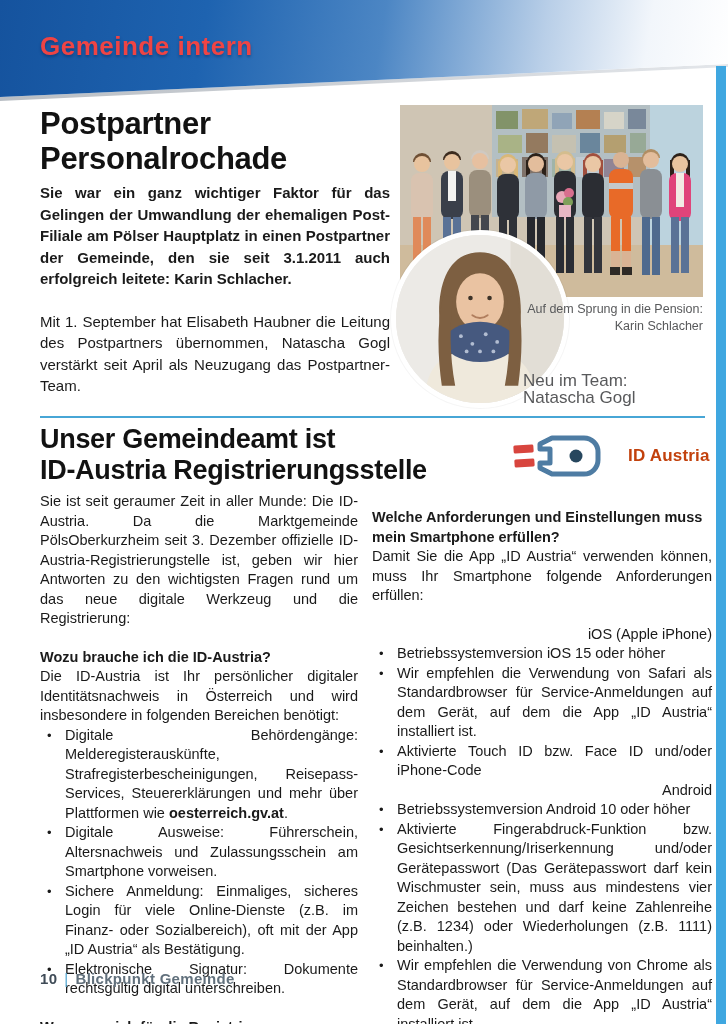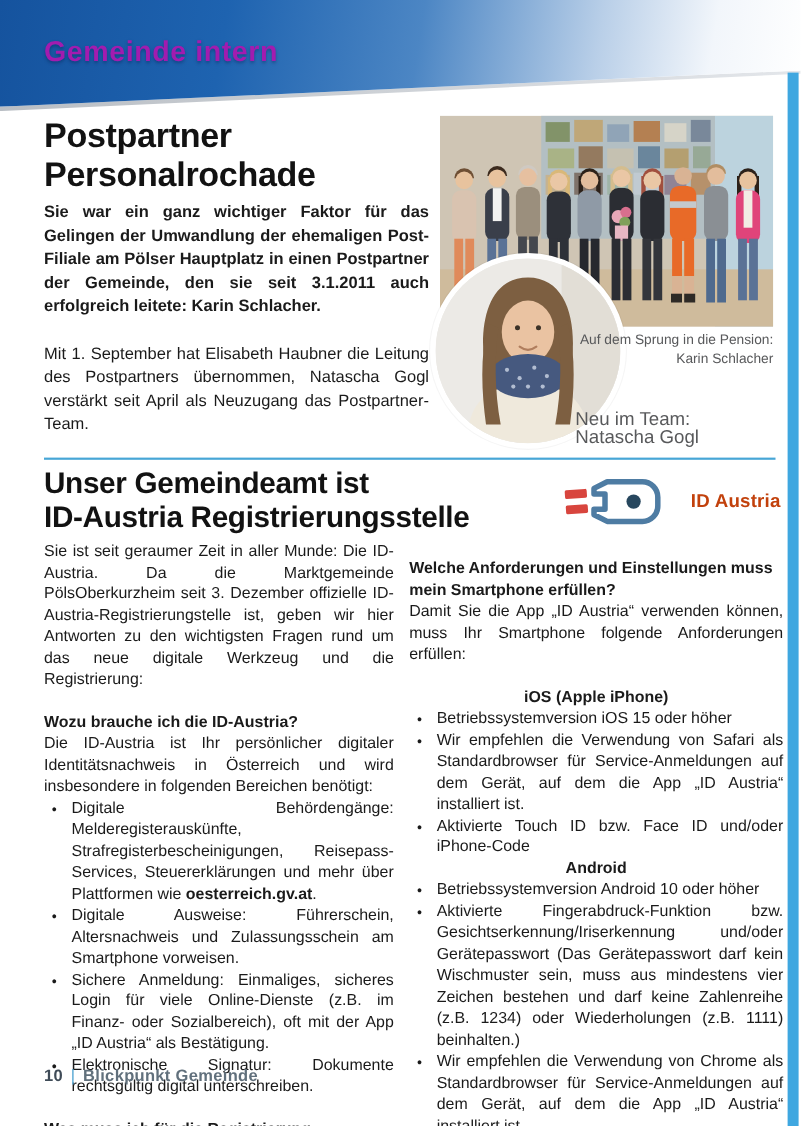--- a/index.html
+++ b/index.html
@@ -8,21 +8,21 @@
   .page { position:relative; width:728px; height:1024px; background:#ffffff; overflow:hidden; }
 
   
   .banner { position:absolute; top:0; left:0; width:728px; height:101px;
     background:linear-gradient(99deg,#15539e 0%,#1e63b0 28%,#4c86c4 52%,#b9cfe8 74%,#f2f6fb 88%,#ffffff 100%);
     clip-path:polygon(0 0,728px 0,728px 64px,0 97px); }
   .banner-shadow { position:absolute; top:0; left:0; width:728px; height:104px;
     background:linear-gradient(90deg,#b9bec4,#e3e6ea);
     clip-path:polygon(0 97px,728px 64px,728px 67px,0 101px); }
   .banner-title { position:absolute; top:31px; left:40px; font-size:26px; font-weight:bold;
-    color:#a21caf; letter-spacing:0.5px; text-shadow:0 2px 3px rgba(0,20,60,.35); }
+    color:#ef4444; letter-spacing:0.5px; text-shadow:0 2px 3px rgba(0,20,60,.35); }
 
   
   .side-bar { position:absolute; top:66px; right:2px; width:10px; height:958px; background:#3fa7e0; }
 
   
   .a1-title { position:absolute; left:40px; top:106px; width:360px;
     font-size:31px; line-height:35px; font-weight:800; color:#121212; letter-spacing:-0.3px; }
   .a1-col { position:absolute; left:40px; top:182px; width:350px; font-size:15px; line-height:21.5px;
     text-align:justify; hyphens:auto; -webkit-hyphens:auto; }
   .a1-col p { margin-bottom:21px; }
@@ -43,21 +43,21 @@
     font-size:27px; line-height:31px; font-weight:800; color:#121212; letter-spacing:-0.3px; }
   .logo { position:absolute; left:512px; top:430px; display:flex; align-items:center; }
   .logo-text { font-size:17px; font-weight:bold; color:#c2410c; margin-left:12px; letter-spacing:0.2px; }
 
   .col { position:absolute; top:492px; font-size:14.5px; line-height:19.5px; text-align:justify;
     hyphens:auto; -webkit-hyphens:auto; color:#1a1a1a; }
   .col-left  { left:40px;  width:318px; }
   .col-right { left:372px; width:340px; }
   .col p { margin:0; }
   .col .q { font-weight:bold; margin-top:19px; text-align:left; }
-  .col .subhead { font-weight:bold; text-align:center; }
+  .col .subhead { font-weight:normal; text-align:right; }
   .col .gap-above { margin-top:19px; }
   ul.bullets { list-style:none; }
   ul.bullets li { position:relative; padding-left:25px; }
   ul.bullets li::before { content:"•"; position:absolute; left:7px; top:0; font-size:13px; }
 
   
   .footer { position:absolute; left:40px; top:970px; font-size:15px; letter-spacing:0.3px; }
   .footer .num { font-weight:bold; color:#3f4b57; }
   .footer .sep { color:#53a6d2; font-weight:normal; padding:0 7px; }
   .footer .mag { color:#61707c; font-weight:bold; }

